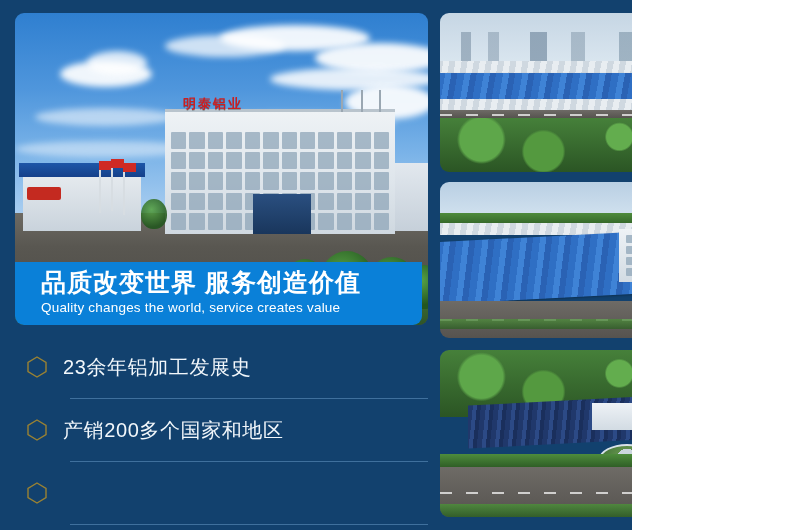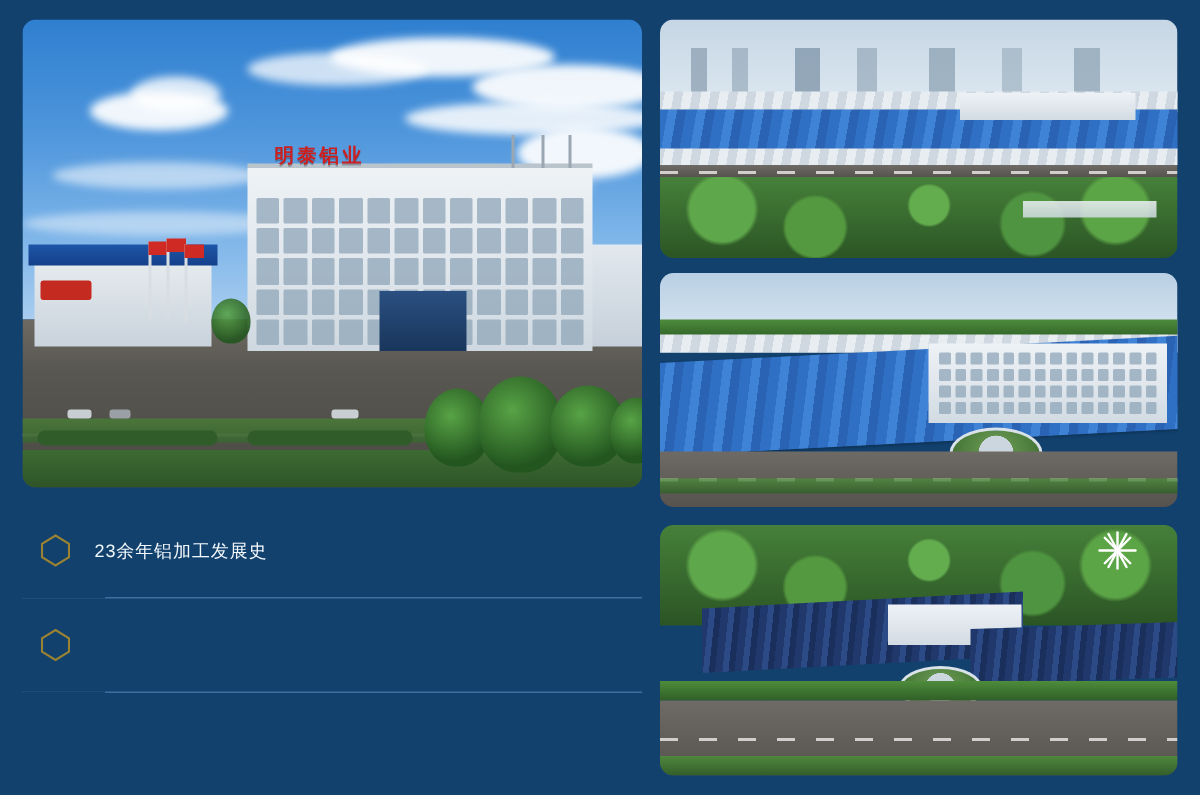--- a/index.html
+++ b/index.html
@@ -8,21 +8,21 @@
   }
   body {
     width: 800px;
     height: 530px;
     overflow: hidden;
     font-family: "Liberation Sans", "DejaVu Sans", sans-serif;
   }
 
   #page {
     position: relative;
-    width: 800px;
+    width: 632px;
     height: 530px;
     background: #12416e;
     overflow: hidden;
   }
 
   
   .hero-photo {
     position: absolute;
     left: 15px;
     top: 13px;
@@ -247,21 +247,21 @@
     background: #12416e;
   }
   .hex-icon {
     width: 20px; height: 22px;
     margin-left: 12px;
     margin-right: 16px;
     flex: 0 0 auto;
   }
   .bullet-text {
     color: #f2f7fb;
-    font-size: 12px;
+    font-size: 20px;
     letter-spacing: .6px;
     white-space: nowrap;
   }
 
   
   .rphoto {
     position: absolute;
     left: 440px;
     width: 345px;
     border-radius: 9px;
@@ -469,32 +469,44 @@
         <div class="flag"></div>
       </div>
 
     <div class="tree t5"></div>
     <div class="tree t1"></div>
     <div class="tree t2"></div>
     <div class="tree t3"></div>
     <div class="tree t4"></div>
   </div>
 
+  <div class="banner">
+    <div class="banner-cn">品质改变世界  服务创造价值</div>
+    <div class="banner-en">Quality changes the world, service creates value</div>
+  </div>
 
   <div class="bullets">
 
     <div class="bullet-row">
       <span class="hex-icon">
         <svg viewBox="0 0 20 22" width="20" height="22">
           <polygon points="10,1 19,6.5 19,15.5 10,21 1,15.5 1,6.5" fill="none" stroke="#9a8233" stroke-width="1.4"></polygon>
         </svg>
       </span>
       <span class="bullet-text">23余年铝加工发展史</span>
     </div>
 
+    <div class="bullet-row">
+      <span class="hex-icon">
+        <svg viewBox="0 0 20 22" width="20" height="22">
+          <polygon points="10,1 19,6.5 19,15.5 10,21 1,15.5 1,6.5" fill="none" stroke="#9a8233" stroke-width="1.4"></polygon>
+        </svg>
+      </span>
+      <span class="bullet-text">产销200多个国家和地区</span>
+    </div>
 
     <div class="bullet-row">
       <span class="hex-icon">
         <svg viewBox="0 0 20 22" width="20" height="22">
           <polygon points="10,1 19,6.5 19,15.5 10,21 1,15.5 1,6.5" fill="none" stroke="#9a8233" stroke-width="1.4"></polygon>
         </svg>
       </span>
     </div>
 
   </div>

